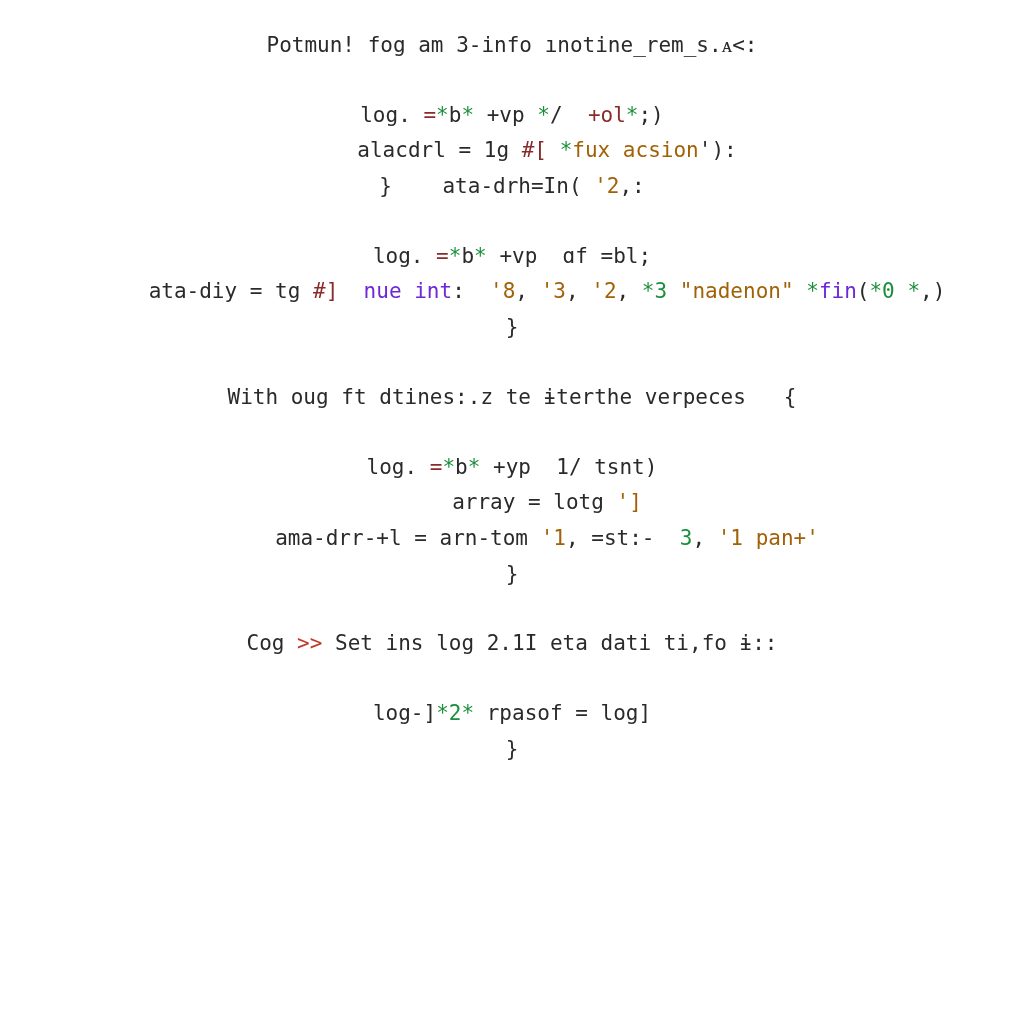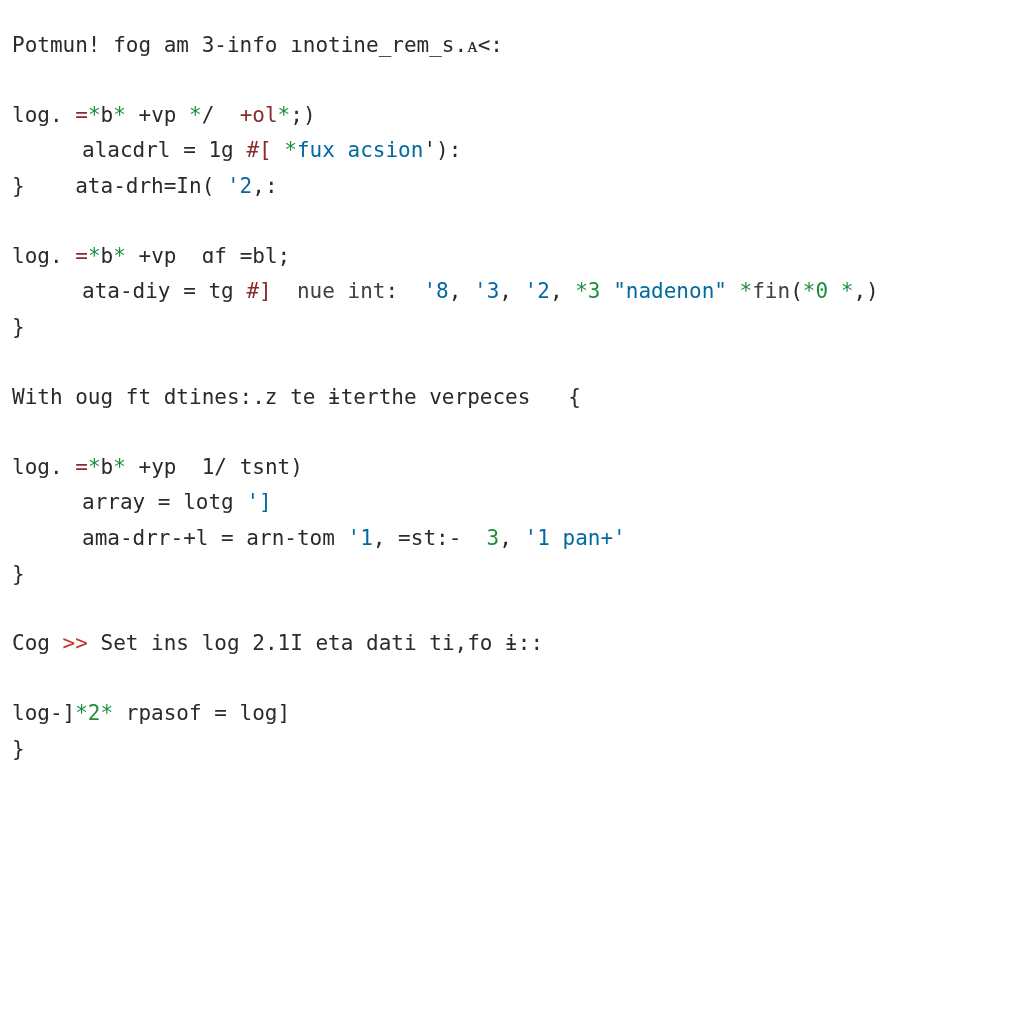--- a/index.html
+++ b/index.html
@@ -7,25 +7,25 @@
     background: #ffffff;
     font-family: 'Consolas', 'Menlo', 'Monaco', monospace;
     font-size: 21px;
     line-height: 1.7;
     color: #2a2a2a;
     padding: 28px 12px;
     width: 1024px;
     height: 1024px;
     overflow: hidden;
   }
-  .block { margin-bottom: 34px; }
+  .block { margin-bottom: 34px; text-align: center; }
   .indent { padding-left: 70px; }
-  .str { color: #0369a1; }
+  .str { color: #a16207; }
   .num { color: #1a8f3a; }
-  .kw { color: #404040; }
+  .kw { color: #6d28d9; }
   .brace { color: #2a2a2a; }
   .op { color: #8a2a2a; }
   .arrow { color: #c0392b; }
   .line { white-space: pre; }
 </style>
 </head>
 <body>
 
 <div id="root">
     <div class="block">

